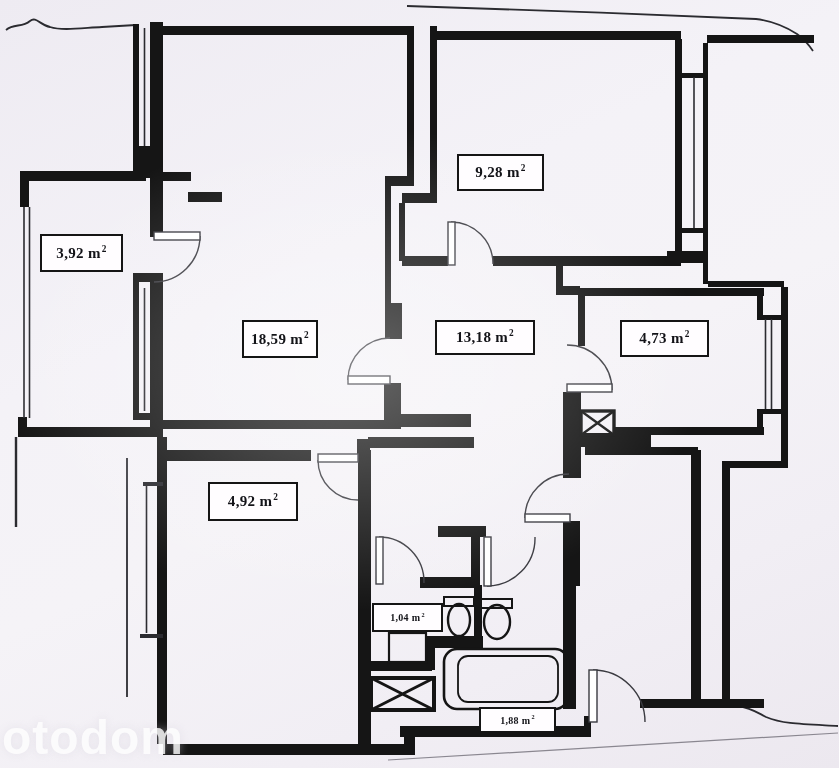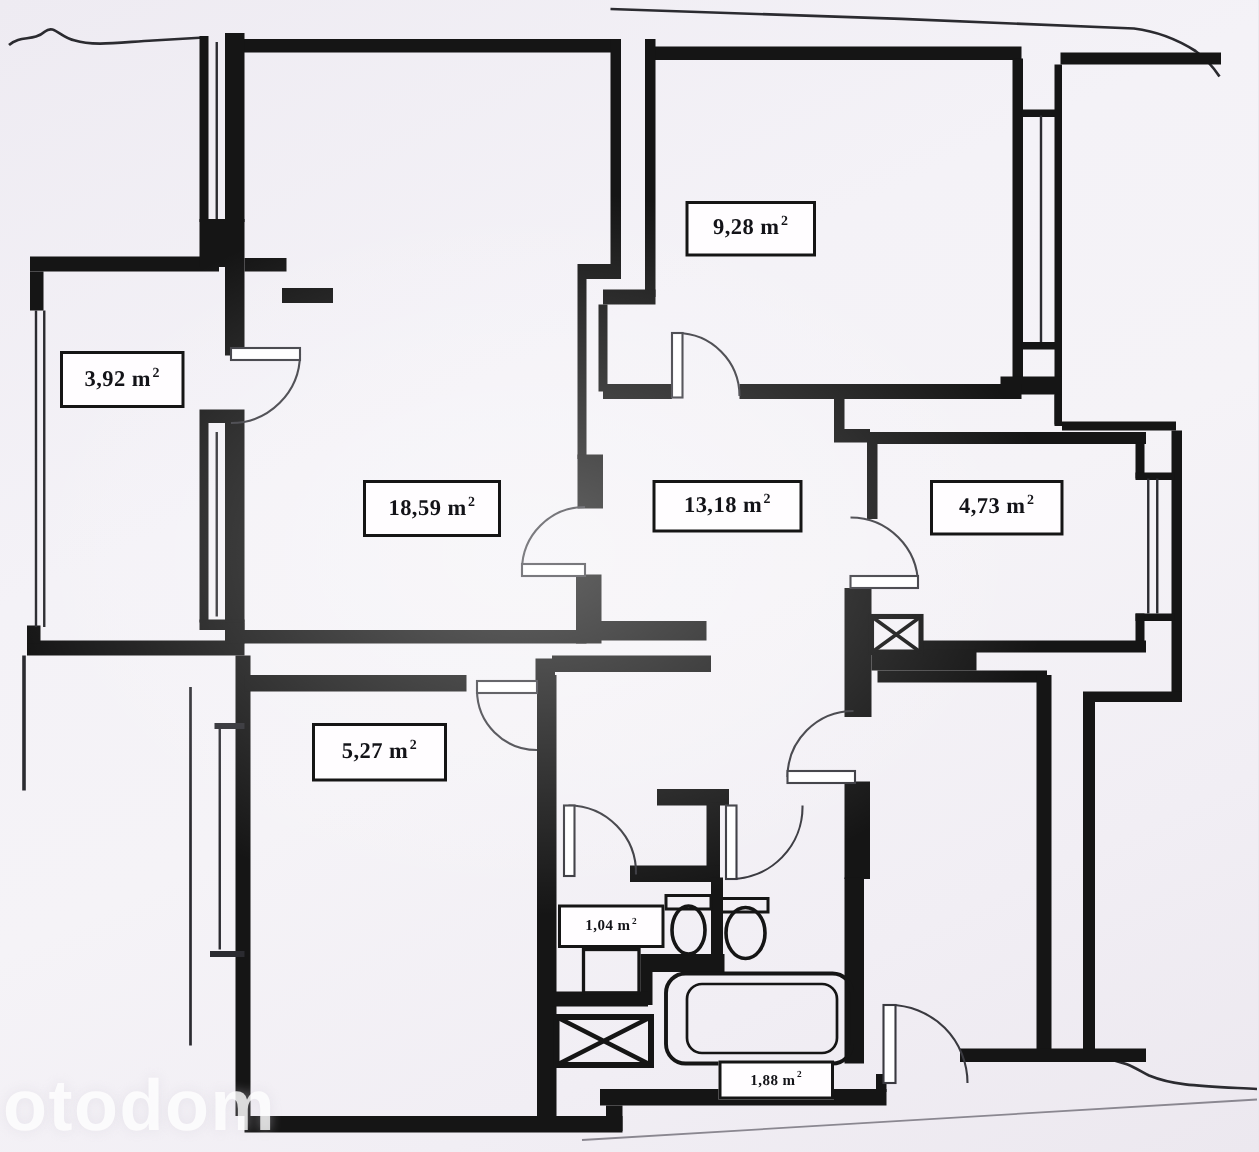--- a/index.html
+++ b/index.html
@@ -209,34 +209,34 @@
     <g>
       <rect x="371" y="678" width="63" height="32" stroke-width="4"></rect>
       <path d="M371,678 L434,710 M434,678 L371,710" stroke-width="3"></path>
     </g>
   </g>
 </svg>
 
 <div class="lbl f15" style="left:40px;top:234px;width:83px;height:38px;">
   <span><span>3,92</span>&nbsp;<span>m</span><sup>2</sup></span>
 </div>
-<div class="lbl f15" style="left:242px;top:320px;width:92px;height:38px;">
+<div class="lbl f15" style="left:242px;top:320px;width:76px;height:38px;">
   <span><span>18,59</span>&nbsp;<span>m</span><sup>2</sup></span>
 </div>
-<div class="lbl f15" style="left:457px;top:134px;width:87px;height:37px;">
+<div class="lbl f15" style="left:457px;top:154px;width:87px;height:37px;">
   <span><span>9,28</span>&nbsp;<span>m</span><sup>2</sup></span>
 </div>
 <div class="lbl f15" style="left:435px;top:320px;width:100px;height:35px;">
   <span><span>13,18</span>&nbsp;<span>m</span><sup>2</sup></span>
 </div>
 <div class="lbl f15" style="left:620px;top:320px;width:89px;height:37px;font-family:Liberation Serif, serif;">
   <span><span>4,73</span>&nbsp;<span>m</span><sup>2</sup></span>
 </div>
 <div class="lbl f15" style="left:208px;top:482px;width:90px;height:39px;">
-  <span><span>5,27</span>&nbsp;<span>m</span><sup>2</sup></span>
+  <span><span>4,92</span>&nbsp;<span>m</span><sup>2</sup></span>
 </div>
 <div class="lbl f13" style="left:372px;top:603px;width:71px;height:29px;">
   <span><span>1,04</span>&nbsp;<span>m</span><sup>2</sup></span>
 </div>
 <div class="lbl f13" style="left:479px;top:665px;width:77px;height:26px;margin-top:42px;">
   <span><span>1,88</span>&nbsp;<span>m</span><sup>2</sup></span>
 </div>
 
 <div class="watermark">otodom</div>
 

